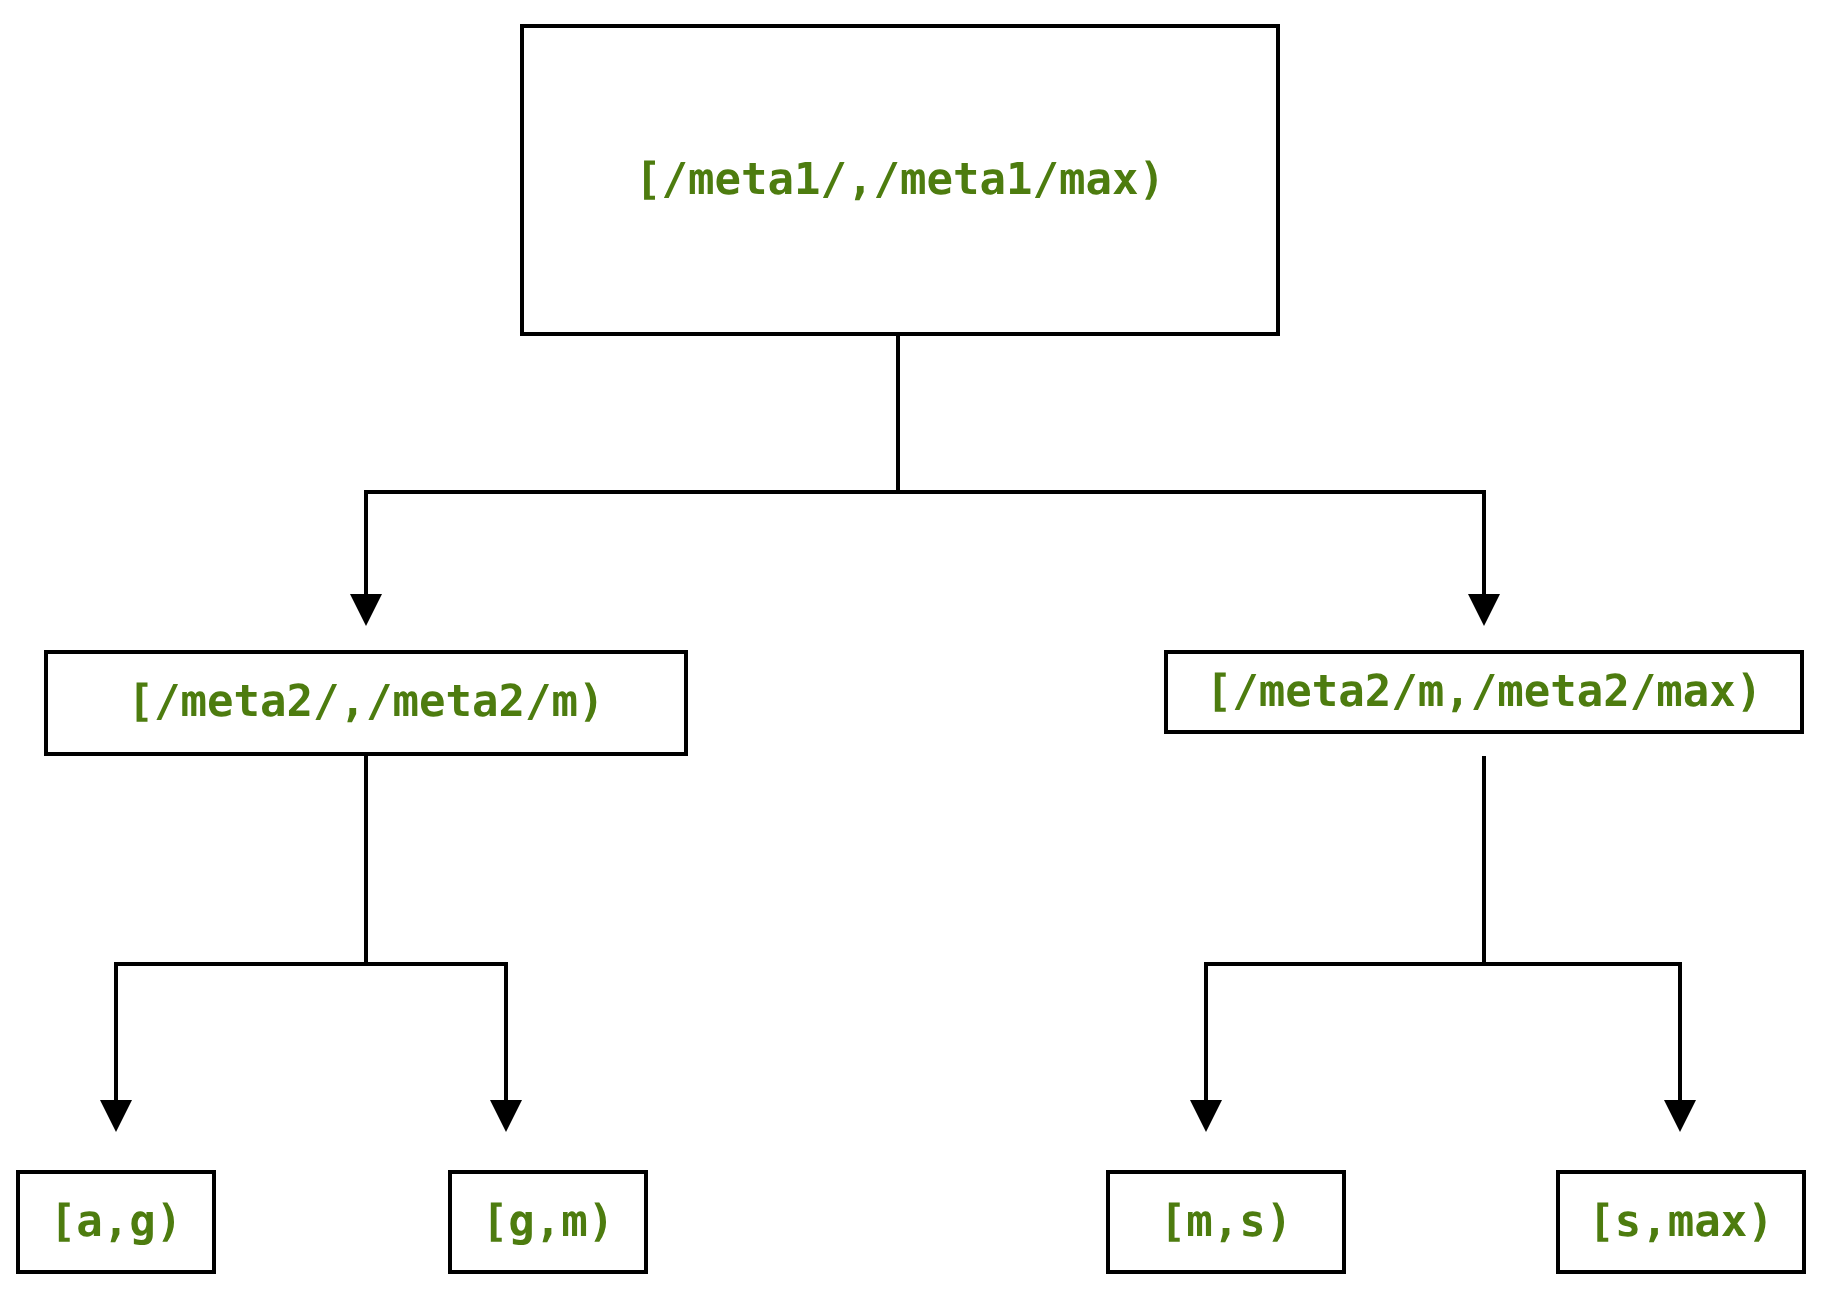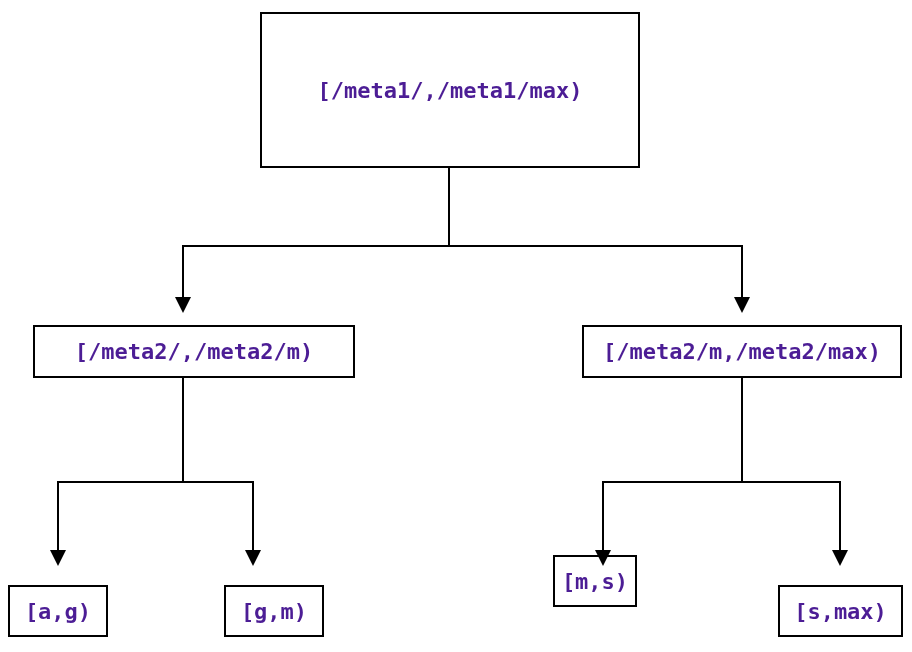--- a/index.html
+++ b/index.html
@@ -19,44 +19,44 @@
     position: absolute;
     box-sizing: border-box;
     border: 2px solid #000000;
     background: #ffffff;
     display: flex;
     align-items: center;
     justify-content: center;
     font-family: "DejaVu Sans Mono", "Liberation Mono", monospace;
     font-weight: bold;
     font-size: 22px;
-    color: #4c1d95;
+    color: #4d7c0f;
     white-space: nowrap;
   }
   .vline, .hline {
     position: absolute;
     background: #000000;
   }
   .vline { width: 2px; }
   .hline { height: 2px; }
   .arrow-down {
     position: absolute;
     width: 0; height: 0;
     border-left: 8px solid transparent;
     border-right: 8px solid transparent;
     border-top: 16px solid #000000;
   }
 
   
   .node-root      { left: 260px; top: 12px;  width: 380px; height: 156px; }
-  .node-left      { left: 33px;  top: 325px; width: 322px; height: 53px;  }
-  .node-right     { left: 582px; top: 325px; width: 320px; height: 53px;  }
+  .node-left      { left: 22px;  top: 325px; width: 322px; height: 53px;  }
+  .node-right     { left: 582px; top: 325px; width: 320px; height: 42px;  }
   .node-leaf-ag   { left: 8px;   top: 585px; width: 100px; height: 52px; text-align: right;  }
   .node-leaf-gm   { left: 203px; top: 585px; width: 100px; height: 52px; margin-left: 21px;  }
-  .node-leaf-ms   { left: 553px; top: 555px; width: 84px; height: 52px;  }
+  .node-leaf-ms   { left: 553px; top: 585px; width: 120px; height: 52px;  }
   .node-leaf-smax { left: 778px; top: 585px; width: 125px; height: 52px;  }
 
   
   .e-root-stem  { left: 448px; top: 168px; height: 78px; }
   .e-root-bar   { left: 182px; top: 245px; width: 561px; }
   .e-root-dropL { left: 182px; top: 245px; height: 53px; }
   .e-root-dropR { left: 741px; top: 245px; height: 53px; }
   .a-root-L     { left: 175px; top: 297px; }
   .a-root-R     { left: 734px; top: 297px; }
 

